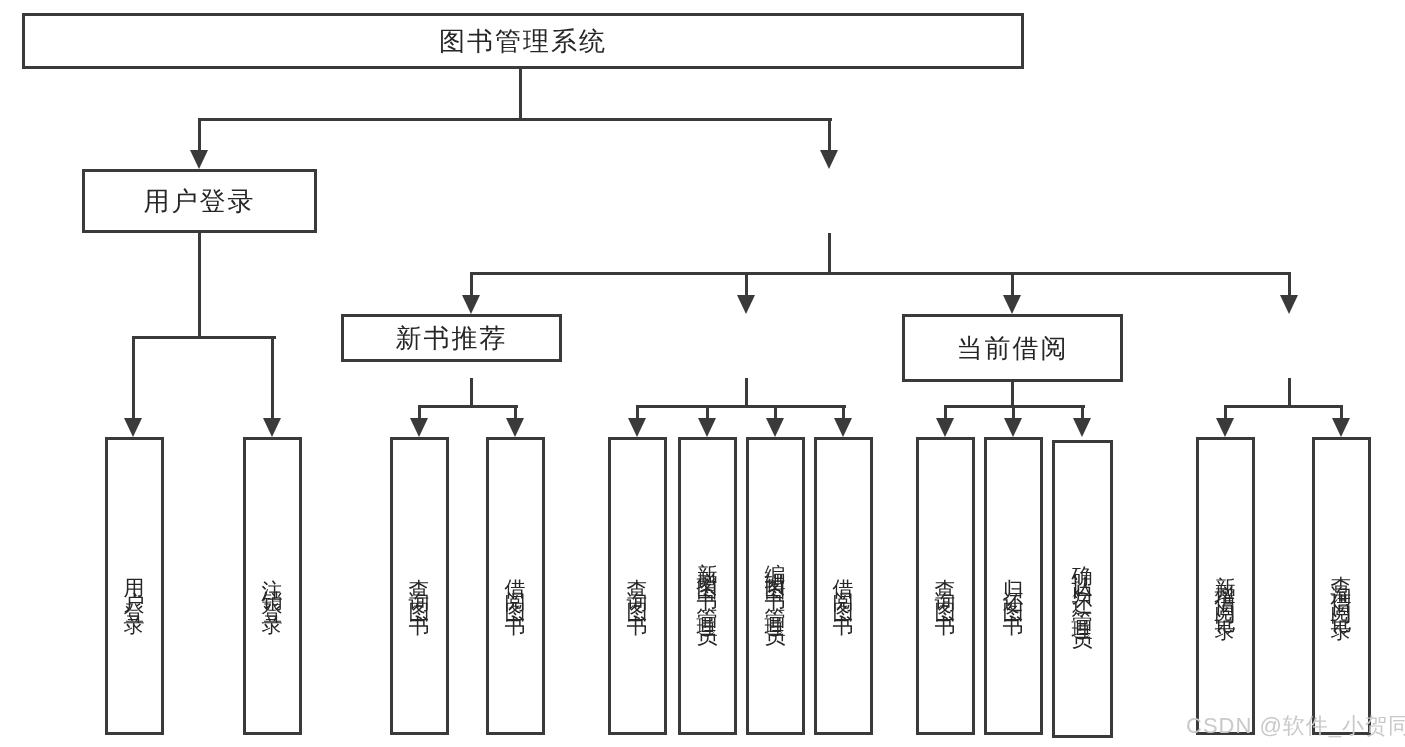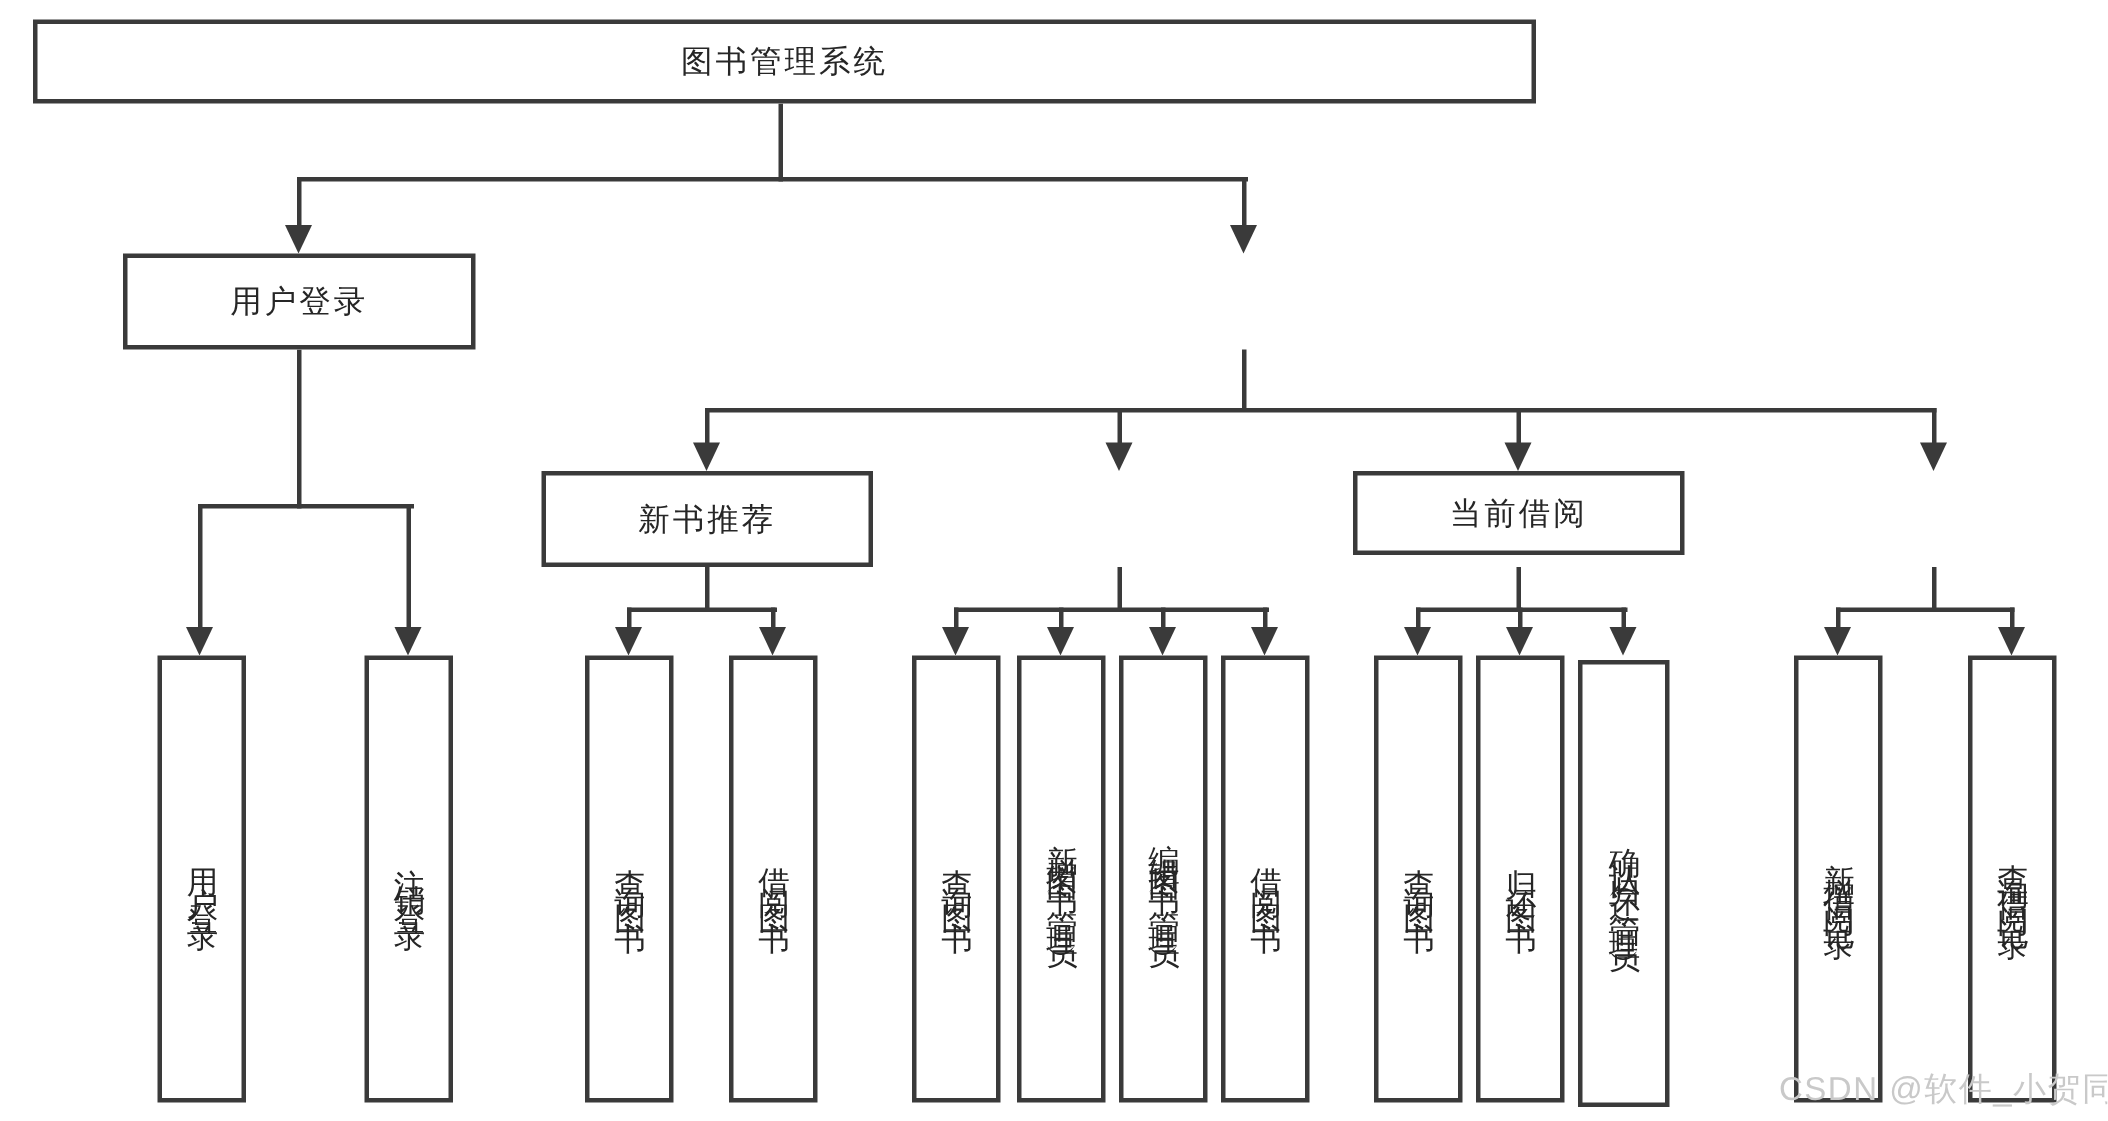--- a/index.html
+++ b/index.html
@@ -13,21 +13,21 @@
   }
   .box{
     position:absolute;
     box-sizing:border-box;
     border:3px solid var(--line,#3a3a3a);
     background:#fff;
     display:flex;align-items:center;justify-content:center;
     z-index:2;
   }
   .hlabel{
-    font-size:21px;
+    font-size:26px;
     letter-spacing:2px;
     color:var(--text,#222);
     white-space:nowrap;
   }
   .vbox span{
     writing-mode:vertical-rl;
     text-orientation:mixed;
     font-size:21px;
     line-height:1;
     letter-spacing:12px;
@@ -83,24 +83,24 @@
   <div class="line" style="left:470px;top:272px;width:821px;height:3px"></div>
   <div class="line" style="left:470px;top:272px;width:3px;height:26px"></div>
   <div class="arrow" style="left:462px;top:295px"></div>
   <div class="line" style="left:745px;top:272px;width:3px;height:26px"></div>
   <div class="arrow" style="left:737px;top:295px"></div>
   <div class="line" style="left:1011px;top:272px;width:3px;height:26px"></div>
   <div class="arrow" style="left:1003px;top:295px"></div>
   <div class="line" style="left:1288px;top:272px;width:3px;height:26px"></div>
   <div class="arrow" style="left:1280px;top:295px"></div>
 
-  <div class="box" style="left:361px;top:314px;width:221px;height:64px">
+  <div class="box" style="left:341px;top:314px;width:221px;height:48px">
     <span class="hlabel">新书推荐</span>
   </div>
-  <div class="box" style="left:902px;top:314px;width:221px;height:56px">
+  <div class="box" style="left:902px;top:314px;width:221px;height:68px">
     <span class="hlabel">当前借阅</span>
   </div>
 
   <div class="line" style="left:470px;top:378px;width:3px;height:29px"></div>
   <div class="line" style="left:418px;top:405px;width:100px;height:3px"></div>
   <div class="line" style="left:418px;top:405px;width:3px;height:15px"></div>
   <div class="arrow" style="left:410px;top:418px"></div>
   <div class="line" style="left:514px;top:405px;width:3px;height:15px"></div>
   <div class="arrow" style="left:506px;top:418px"></div>
 

